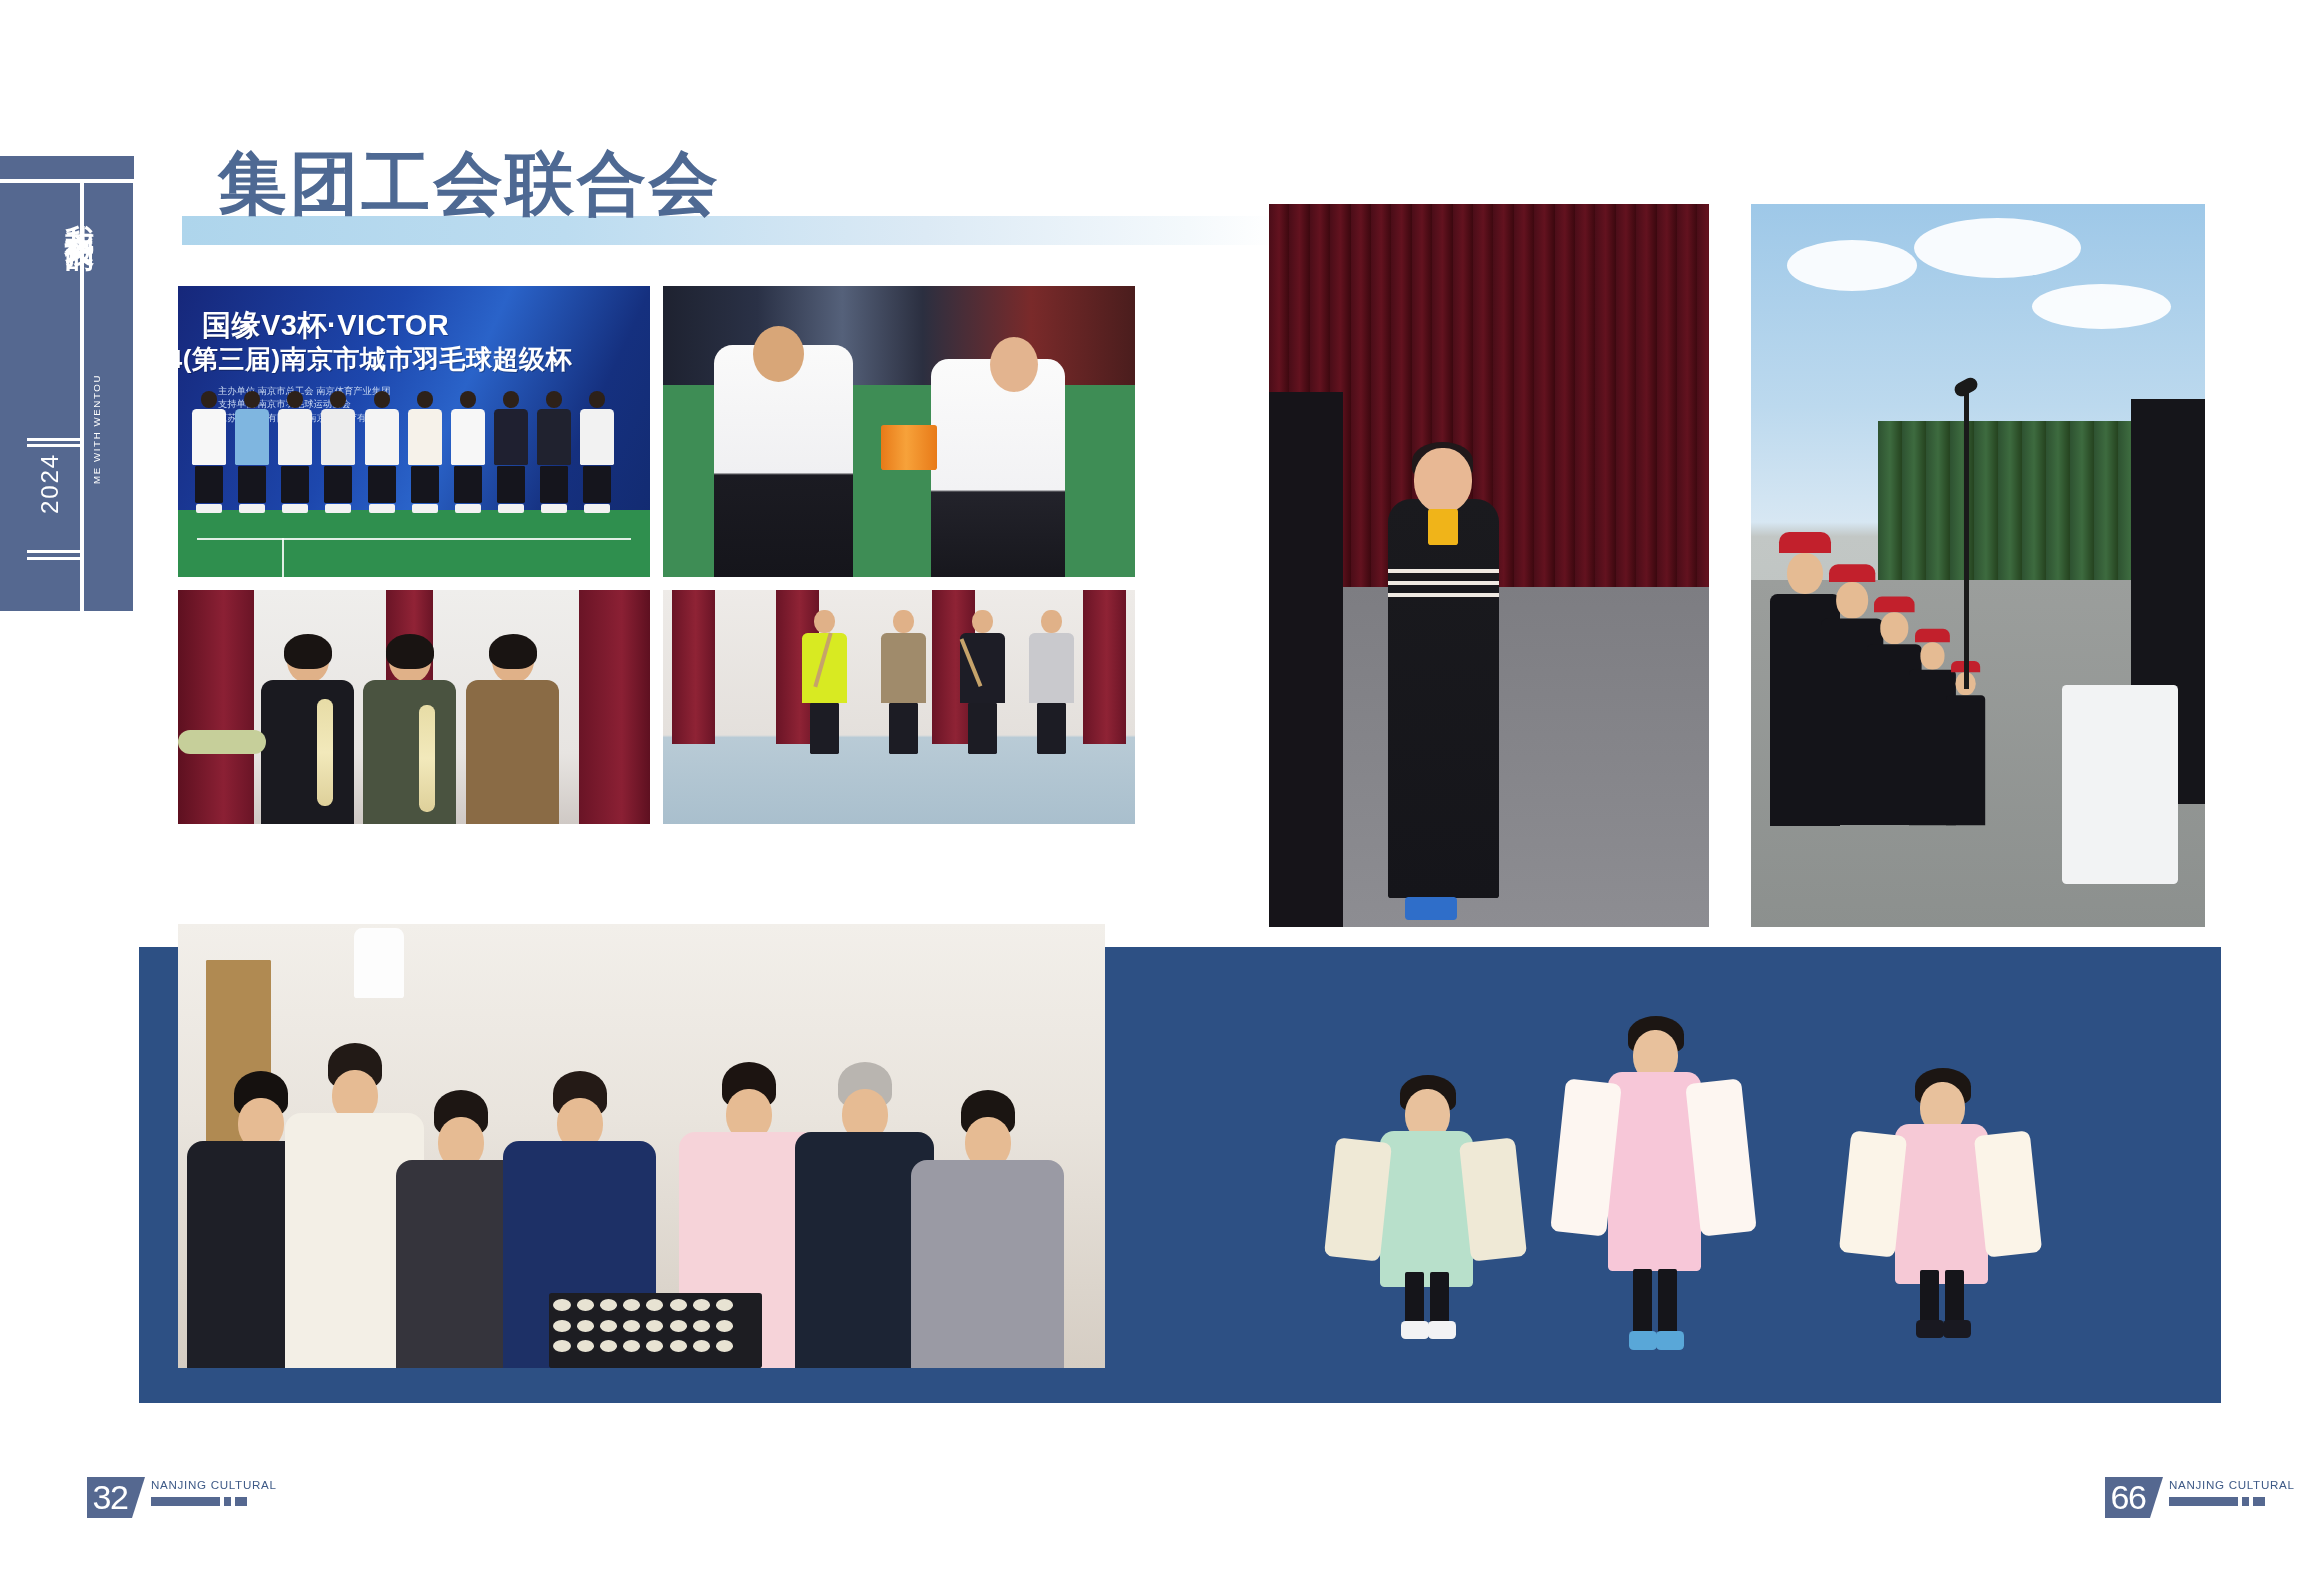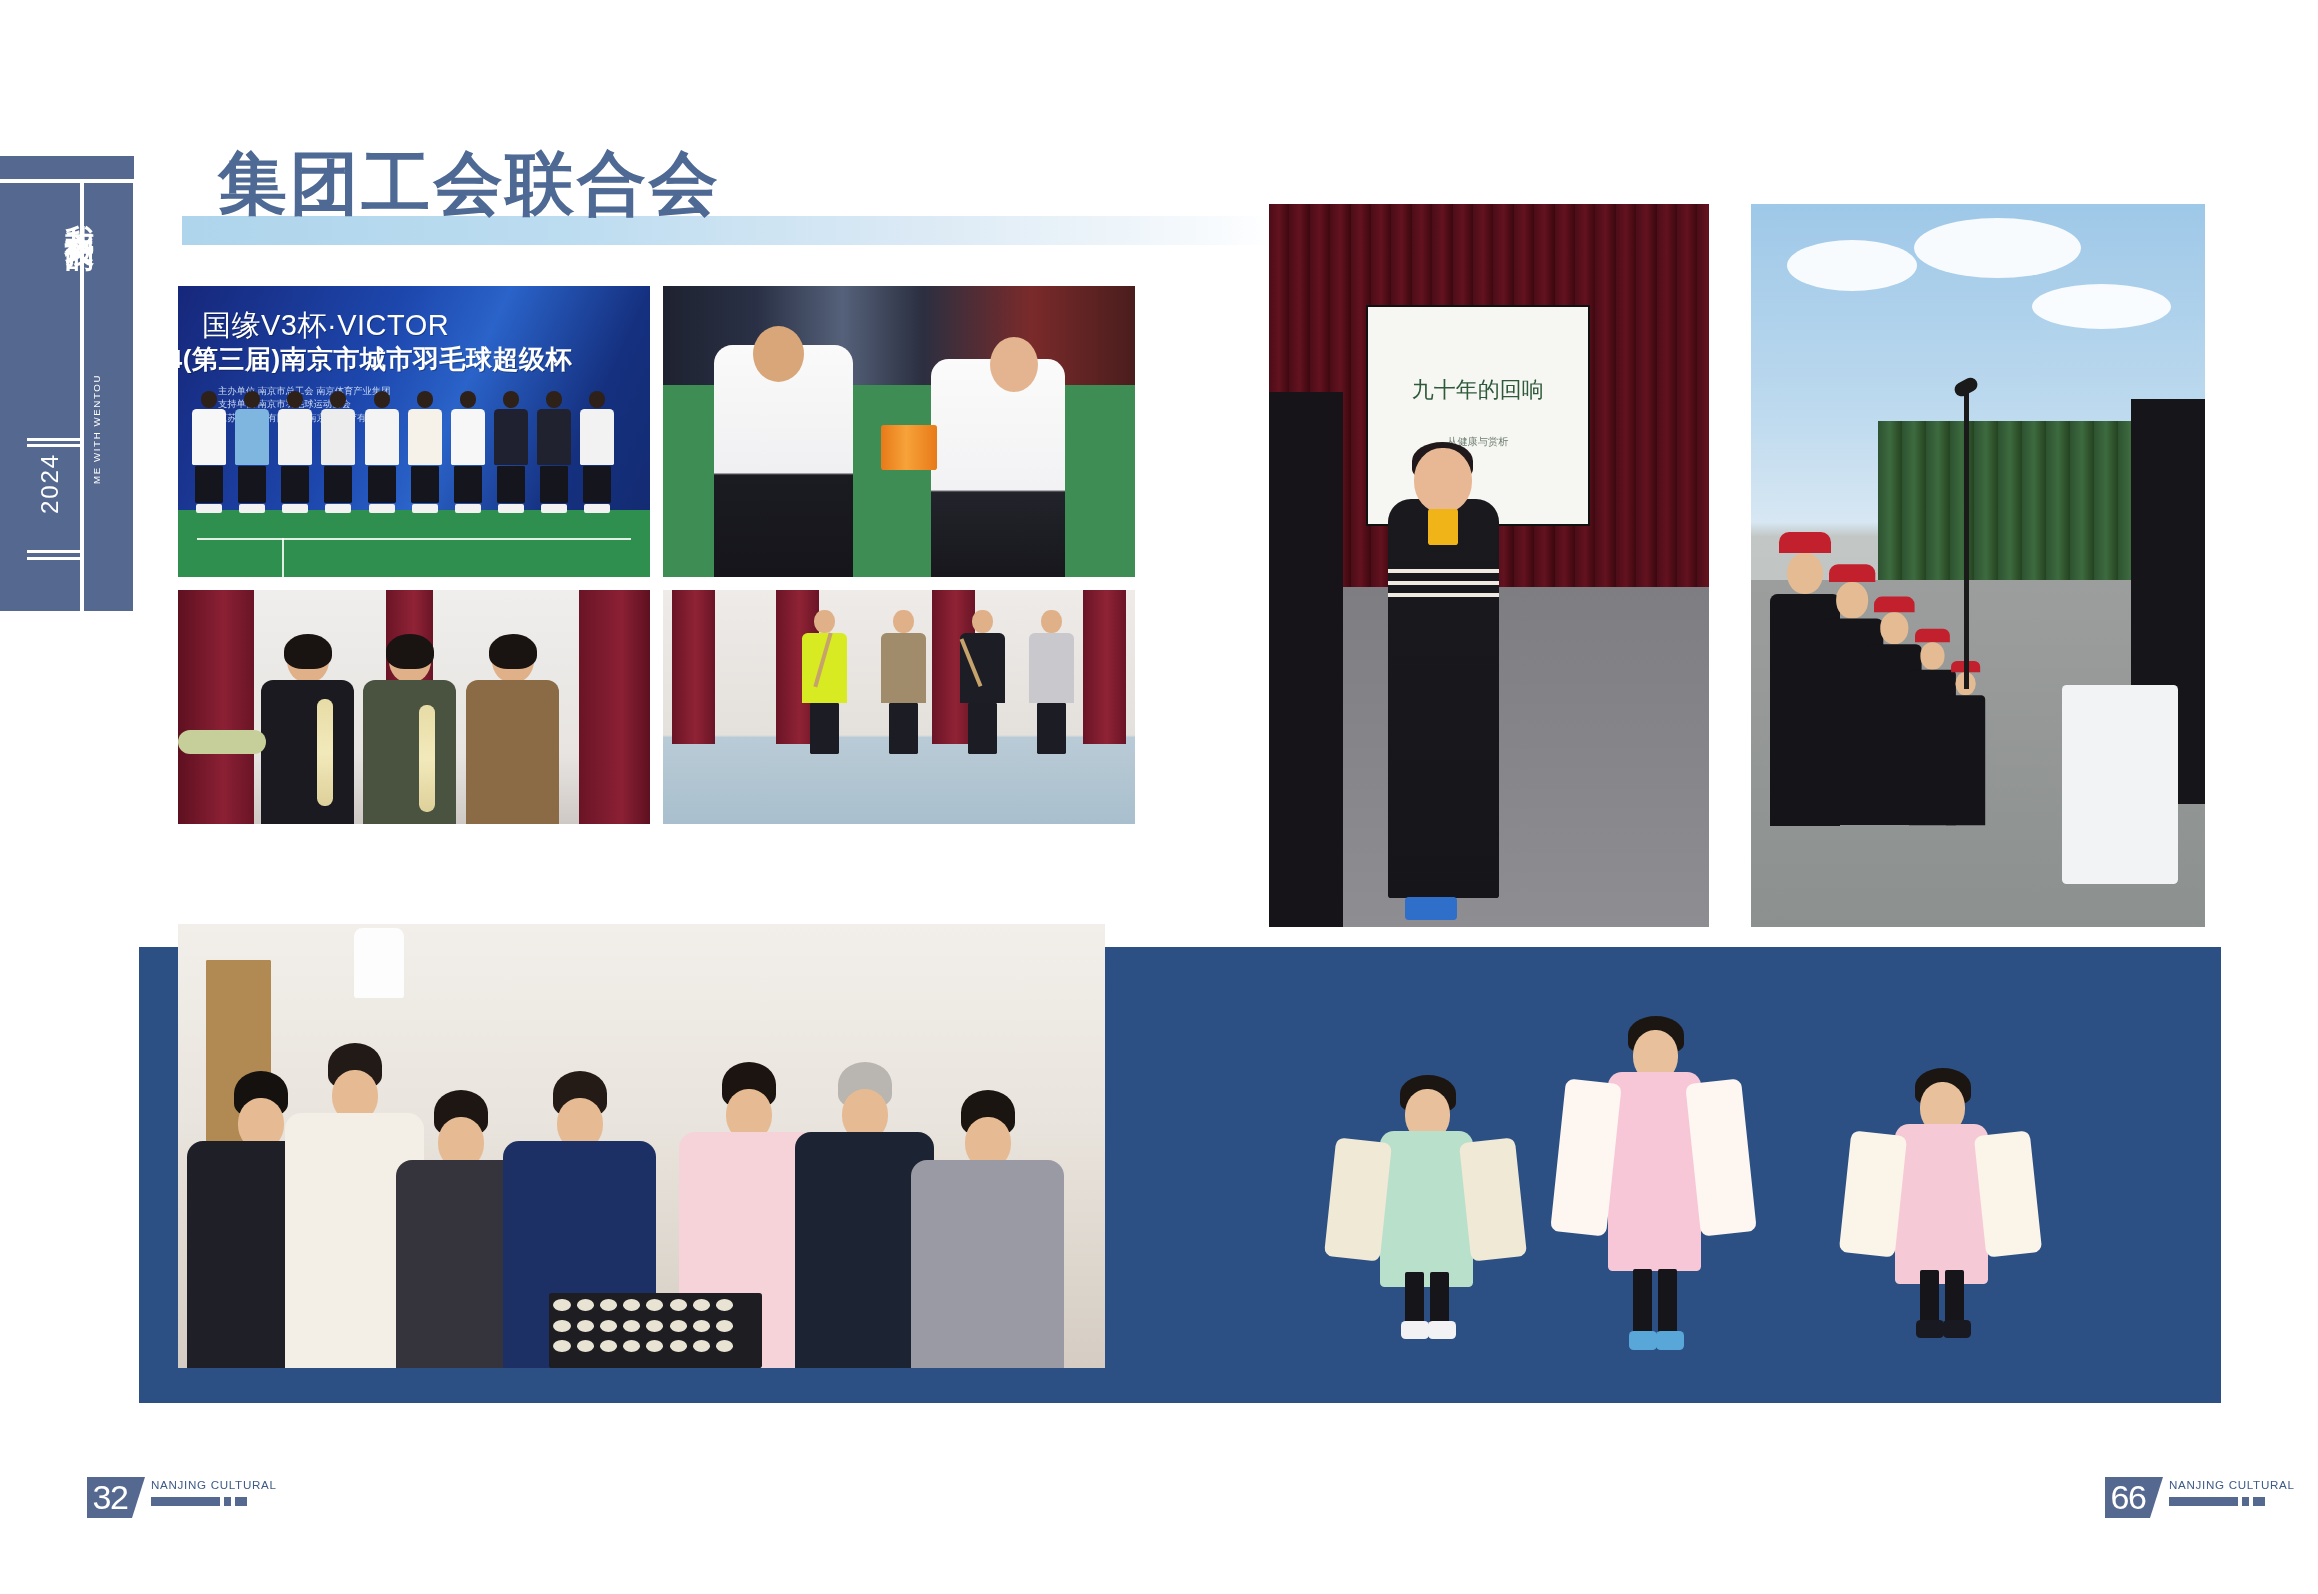--- a/index.html
+++ b/index.html
@@ -55,21 +55,21 @@
   
   .ph{position:absolute;overflow:hidden;background:#d8dde3;}
 
   
   #p1{left:178px;top:286px;width:472px;height:291px;background:#1b3a8f;}
   #p1 .court{position:absolute;left:0;bottom:0;width:100%;height:23%;background:#2f8f4e;}
   #p1 .court:before{content:"";position:absolute;left:4%;top:42%;width:92%;height:2.3px;background:rgba(255,255,255,.85);}
   #p1 .court:after{content:"";position:absolute;left:22%;top:42%;width:2.3px;height:58%;background:rgba(255,255,255,.85);}
   #p1 .bg{position:absolute;inset:0;background:
      linear-gradient(115deg,#16277a 0%,#1d47ad 38%,#2a63c9 55%,#15307f 78%,#122a6e 100%);}
-  #p1 .banner1{position:absolute;left:24px;top:20.4px;color:#fff;font-weight:normal;font-size:29px;
+  #p1 .banner1{position:absolute;left:24px;top:20.4px;color:#fff;font-weight:bold;font-size:29px;
      letter-spacing:0.5px;text-shadow:0.9px 1.4px 0 rgba(0,0,0,.28);white-space:nowrap;}
   #p1 .banner2{position:absolute;left:-10.2px;top:56px;color:#fff;font-weight:bold;font-size:26px;
      letter-spacing:0.5px;text-shadow:0.9px 1.4px 0 rgba(0,0,0,.28);white-space:nowrap;}
   #p1 .banner3{position:absolute;left:40px;top:99px;color:#c9d9f2;font-size:9.3px;line-height:1.45;white-space:nowrap;}
   #p1 .people{position:absolute;left:14px;bottom:22%;width:95%;height:56%;}
   #p1 .pp{position:absolute;bottom:0;width:34px;}
   #p1 .pp .hd{width:16.7px;height:16.7px;border-radius:50%;background:#2d2119;margin:0 auto 1.4px;}
   #p1 .pp .tp{height:56px;border-radius:4.6px 4.6px 1.4px 1.4px;}
   #p1 .pp .bt{height:37px;background:#15151d;margin:0.9px 2.8px 0;border-radius:1.4px;}
   #p1 .pp .sh{height:9.3px;background:#f2f2f2;margin:0.9px 3.7px 0;border-radius:1.9px;}
@@ -453,24 +453,20 @@
       <div class="dp" style="left:97px;top:47px;"></div>
       <div class="dp" style="left:121px;top:47px;"></div>
       <div class="dp" style="left:144px;top:47px;"></div>
       <div class="dp" style="left:167px;top:47px;"></div>
     </div>
 </div>
 
 <div class="ph" id="p6">
   <div class="bg"></div>
   <div class="curtain"></div>
-  <div class="screen">
-    <div class="t1">九十年的回响</div>
-    <div class="t2">从健康与赏析</div>
-  </div>
   <div class="woman-l"></div>
   <div class="spk">
     <div class="hair"></div>
     <div class="head"></div>
     <div class="yel"></div>
     <div class="stripe" style="top:70px;"></div>
     <div class="stripe" style="top:82px;"></div>
     <div class="stripe" style="top:94px;"></div>
   </div>
   <div class="shoe"></div>

